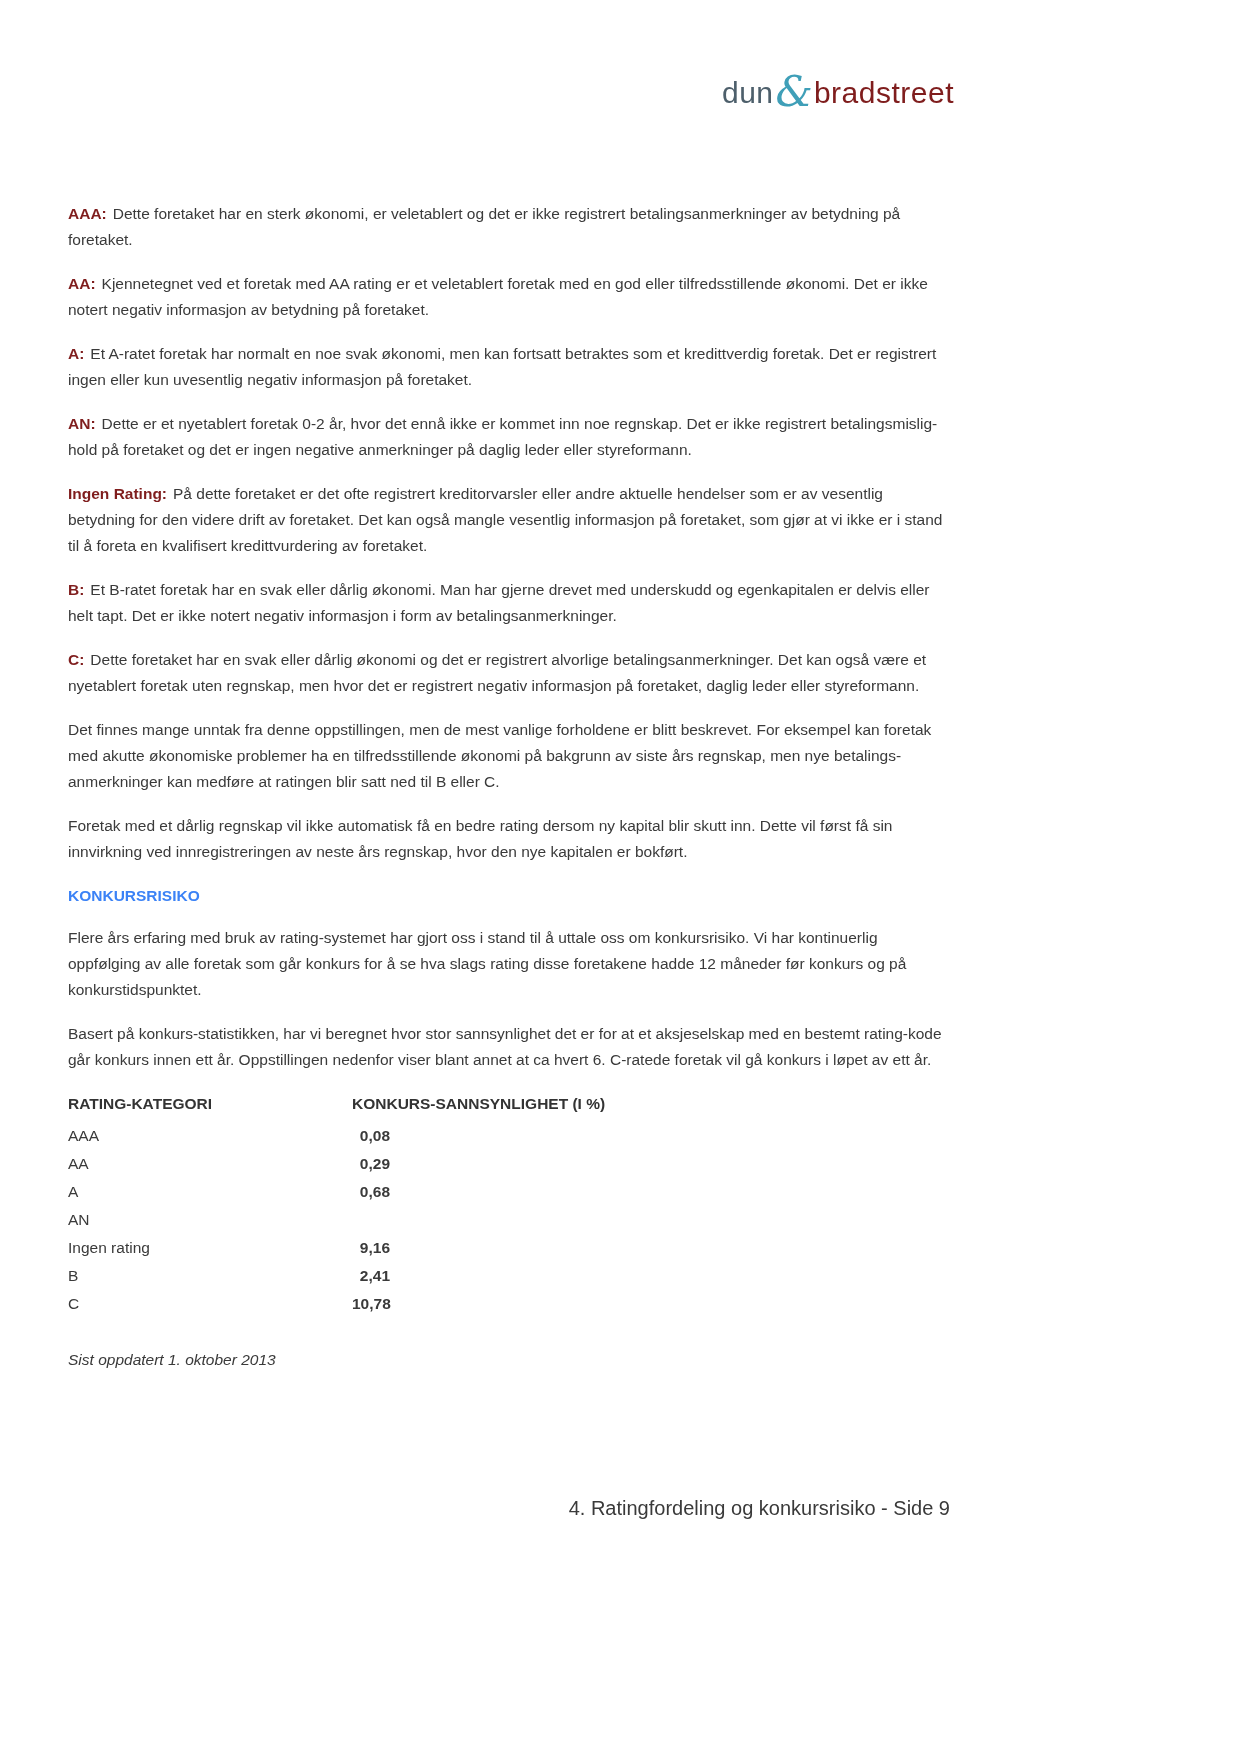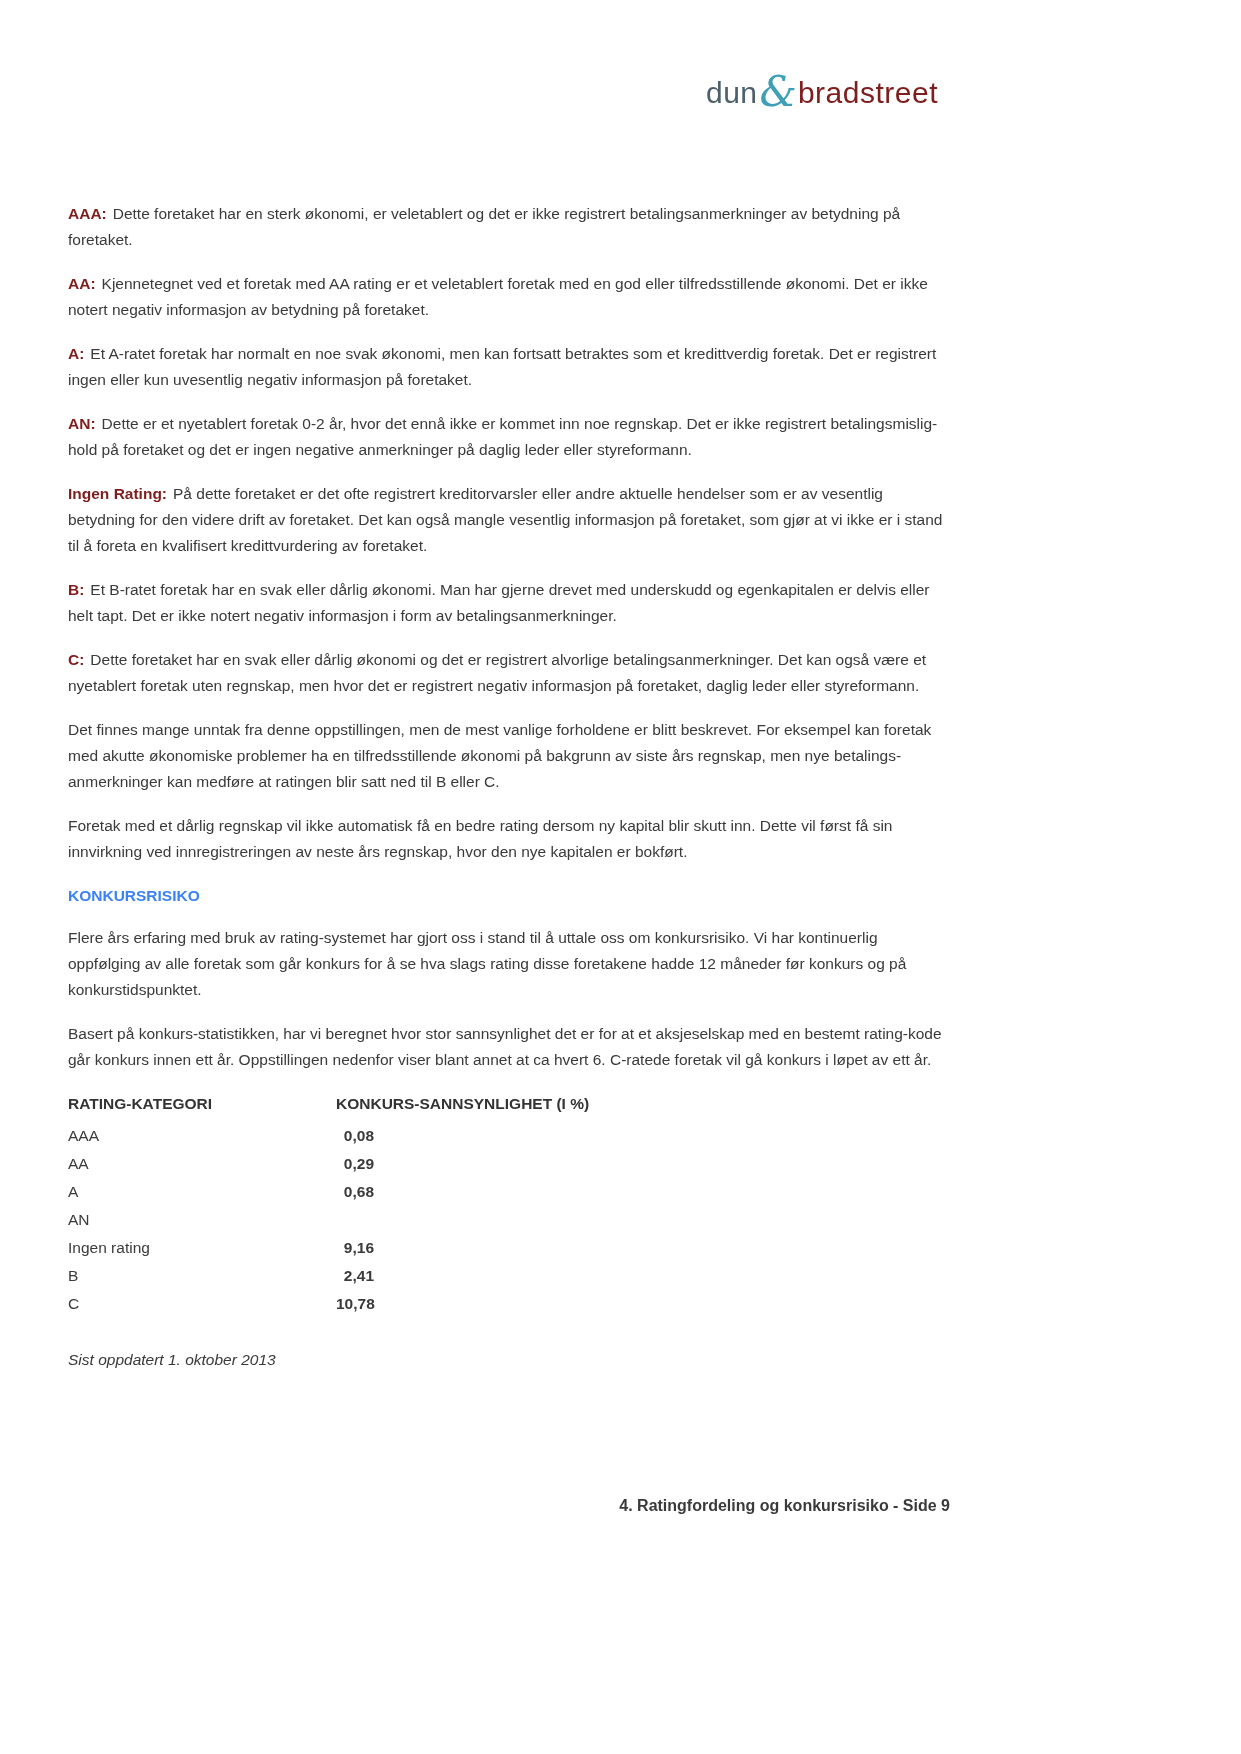--- a/index.html
+++ b/index.html
@@ -15,21 +15,21 @@
     height: 1754px;
     margin: 0 auto;
     background: #ffffff;
     overflow: hidden;
   }
 
   
   .logo {
     position: absolute;
     top: 68px;
-    right: 303px;
+    right: 287px;
     display: flex;
     align-items: baseline;
     line-height: 1;
     white-space: nowrap;
   }
   .logo-dun {
     color: #4d5f6b;
     font-size: 30px;
     letter-spacing: 0.5px;
   }
@@ -68,42 +68,42 @@
   }
   .section-heading + .para { margin-top: 16px; }
 
   
   .rating-table { margin-top: 16px; }
   .t-row {
     display: grid;
     grid-template-columns: 268px auto;
     height: 28px;
     align-items: baseline;
+    gap: 16px;
   }
   .t-head { height: 32px; font-weight: bold; color: #333333; }
   .num {
     display: inline-block;
     min-width: 38px;
     text-align: right;
     font-weight: bold;
   }
 
   
   .updated {
     margin-top: 28px;
     font-style: italic;
   }
   .page-footer {
     position: absolute;
     top: 1497px;
     right: 291px;
-    font-size: 16px;
+    font-size: 20px;
     color: #3a3a3a;
     white-space: nowrap;
-    font-weight: bold;
   }
 </style>
 </head>
 <body>
 
 <div class="page">
 
   <header class="logo">
     <span class="logo-dun">dun</span>
     <span class="logo-amp">&amp;</span>

